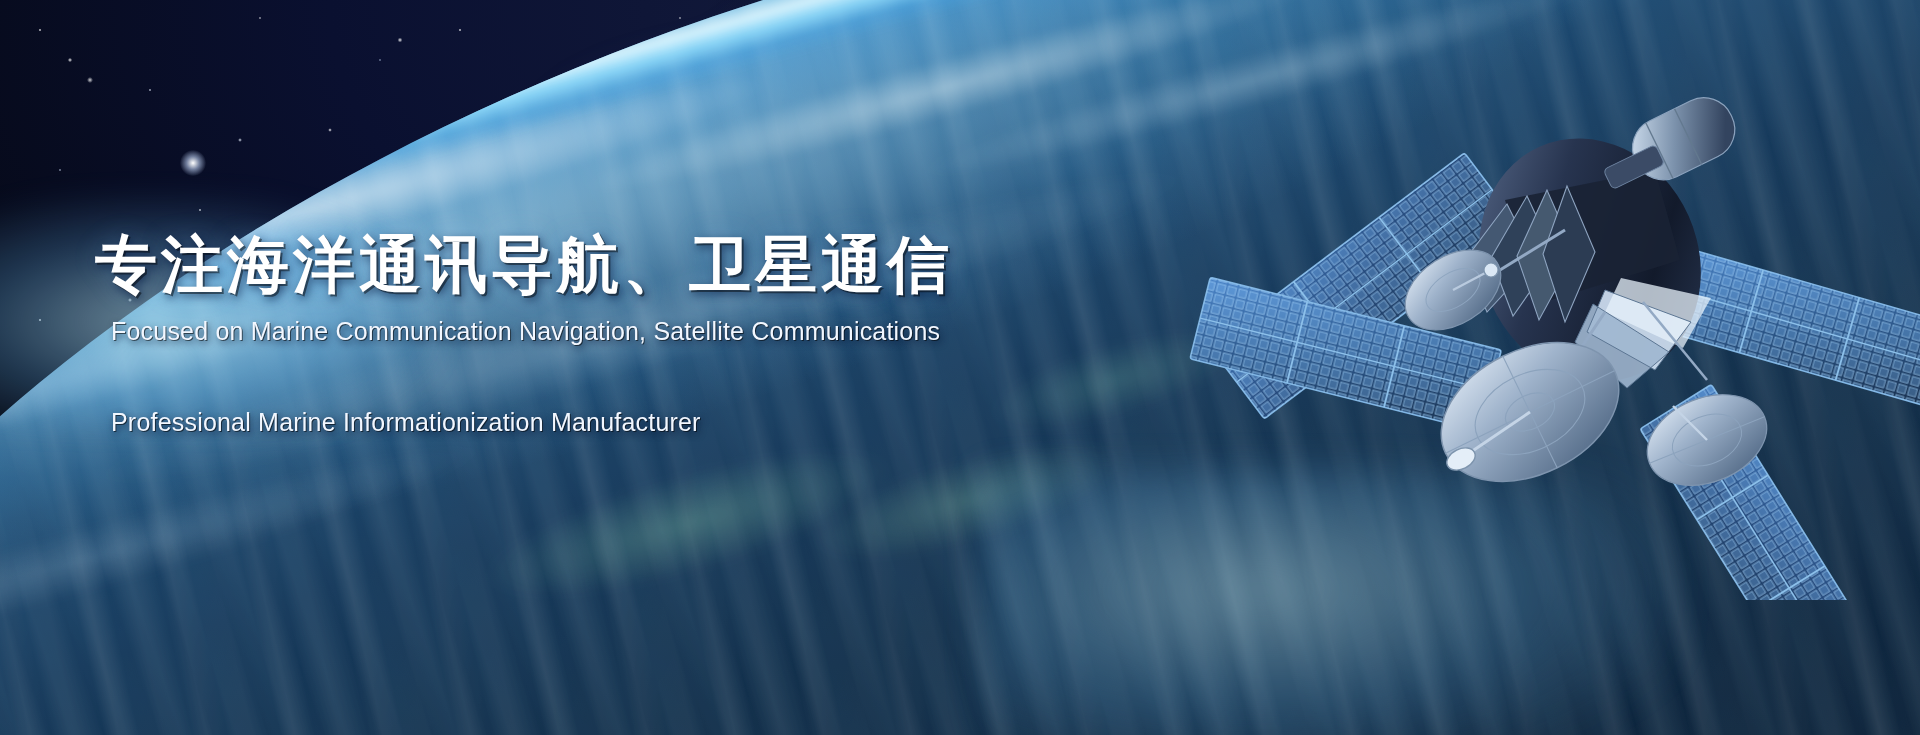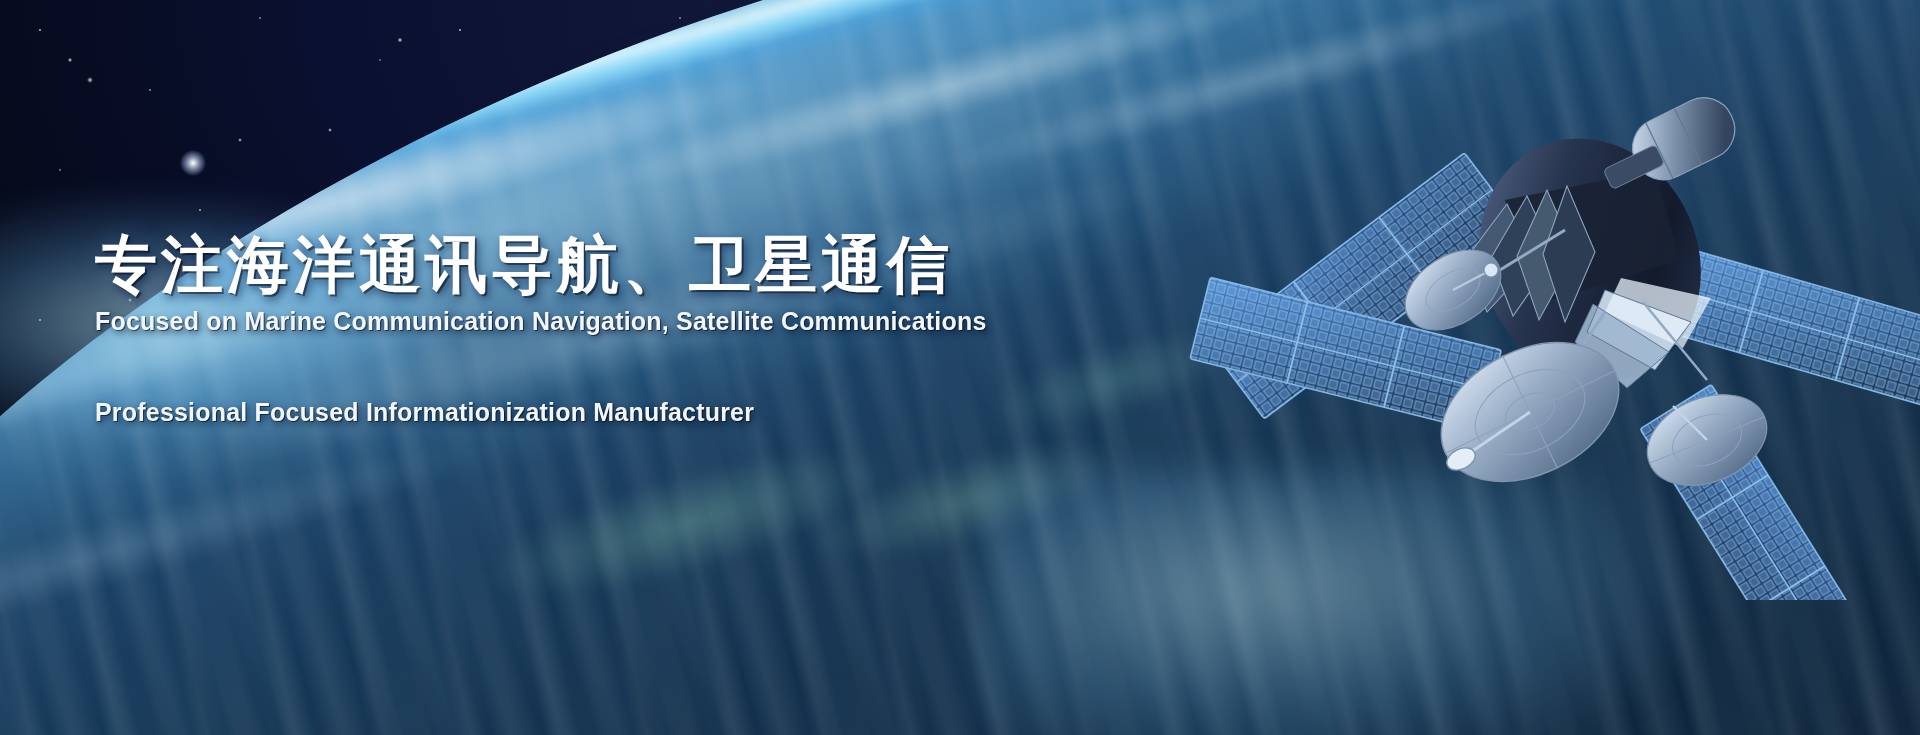--- a/index.html
+++ b/index.html
@@ -247,24 +247,24 @@
     line-height: 1.18;
     margin: 0 0 6px 0;
     white-space: nowrap;
     text-shadow:
        2px 2px 0 rgba(0,0,0,0.45),
        3px 4px 10px rgba(0,20,60,0.65),
        0 0 26px rgba(120,190,255,0.28);
   }
   .subline {
     font-size: 25px;
-    font-weight: 700;
+    font-weight: 400;
     color: #f2f7ff;
     letter-spacing: 0.2px;
-    margin: 0;
+    margin: 16px;
     white-space: nowrap;
     text-shadow:
        1px 1px 0 rgba(0,0,0,0.55),
        2px 3px 7px rgba(0,16,48,0.70);
   }
 </style>
 </head>
 <body>
 
 <div class="banner">
@@ -423,17 +423,17 @@
   </div>
 
   <div class="copy">
 
     <div class="headline-group">
       <h1 class="headline">专注海洋通讯导航、卫星通信</h1>
       <p class="subline">Focused on Marine Communication Navigation, Satellite Communications</p>
     </div>
 
     <div class="headline-group">
-      <p class="subline">Professional Focused Informationization Manufacturer</p>
+      <p class="subline">Professional Marine Informationization Manufacturer</p>
     </div>
 
   </div>
 </div>
 
 </body></html>

